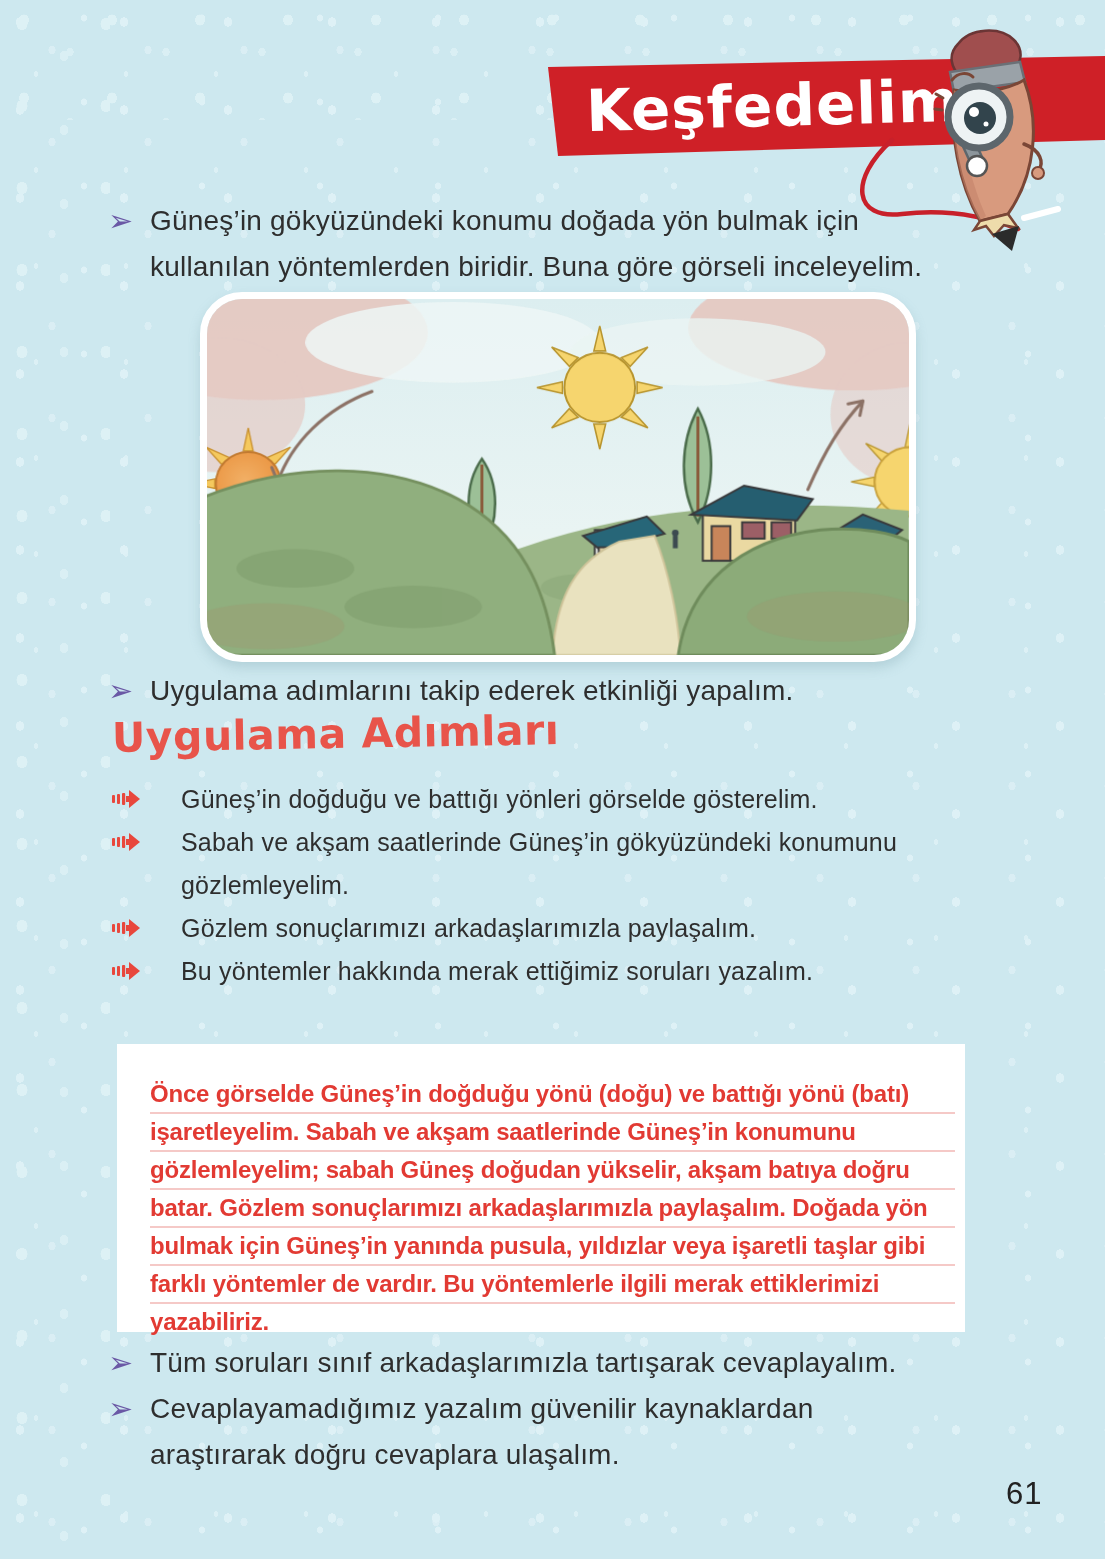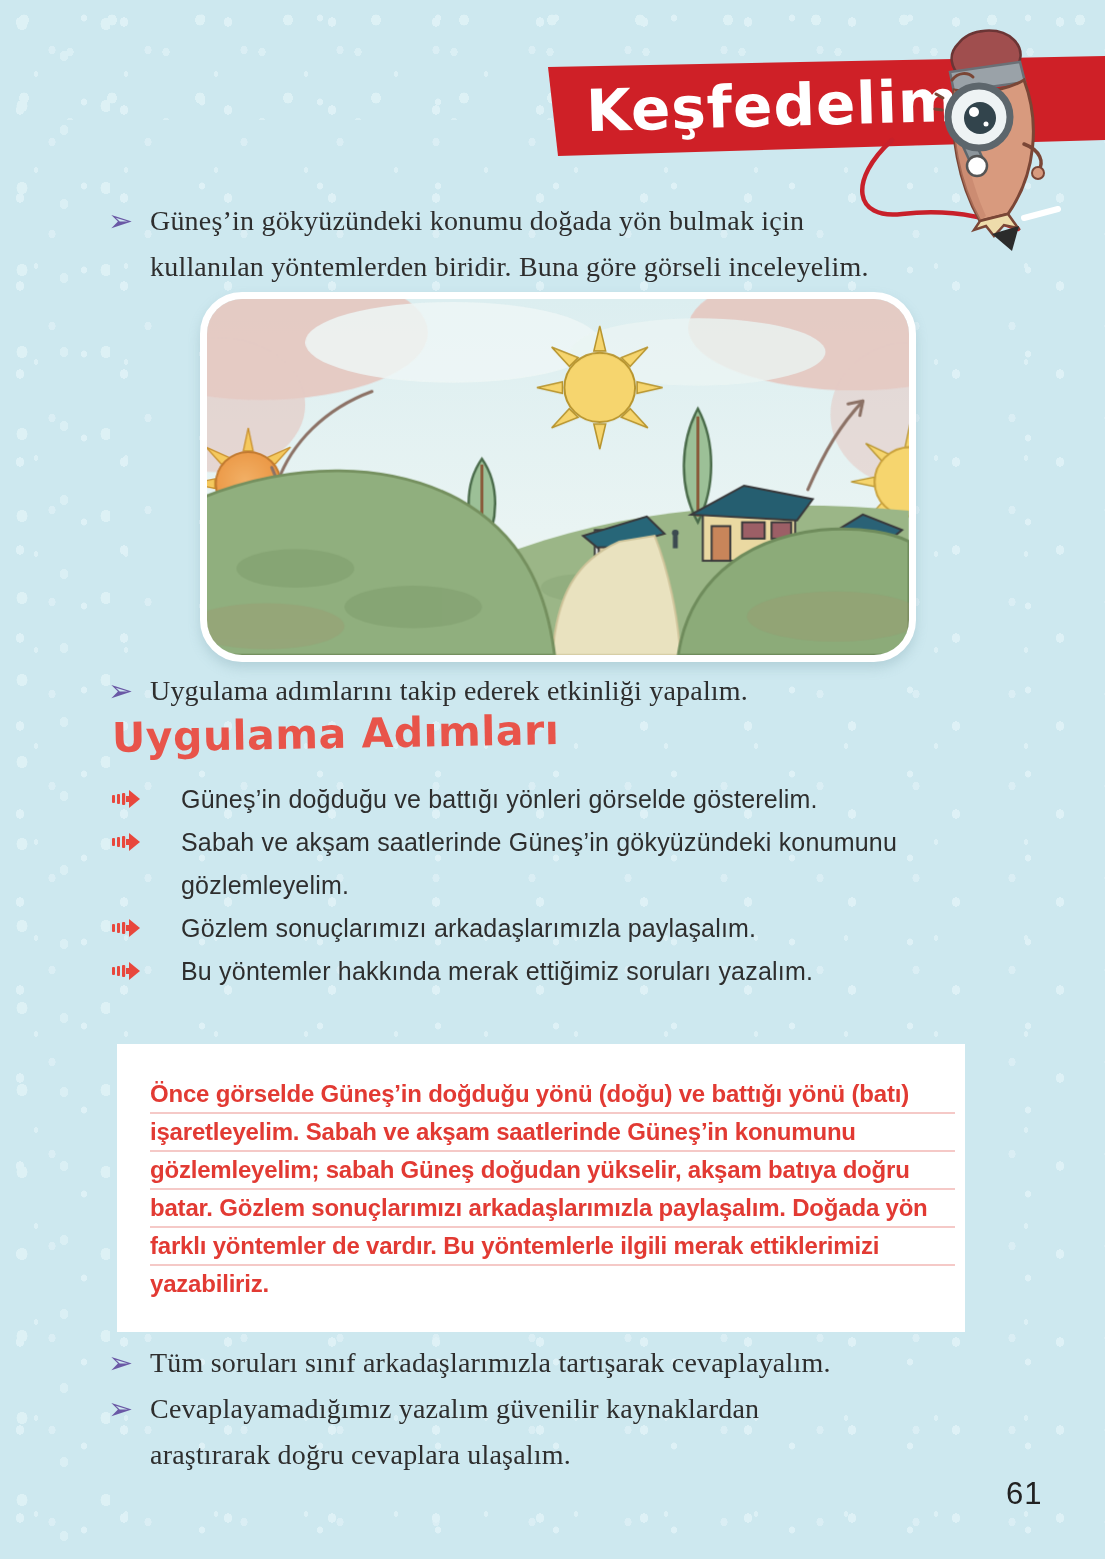--- a/index.html
+++ b/index.html
@@ -36,21 +36,21 @@
   .banner-title{
     color:#ffffff;font-size:58px;font-weight:bold;font-family:"DejaVu Sans",sans-serif;
     transform:rotate(-1.6deg);margin-left:38px;letter-spacing:1px;
   }
   .mascot{position:absolute;left:840px;top:22px;width:260px;height:235px;z-index:3;}
 
   
   .row{position:absolute;display:flex;align-items:flex-start;}
   .chev{color:#6a58a5;font-size:30px;line-height:46px;width:42px;flex:0 0 42px;}
   .btext{color:#2e2e2e;font-size:28px;line-height:46px;letter-spacing:.2px;}
-  .btext .ln{white-space:nowrap;font-family:Liberation Serif, serif;}
+  .btext .ln{white-space:nowrap;}
 
   
   .figure{
     position:absolute;left:200px;top:292px;width:716px;height:370px;
     background:#e4f1f2;border:7px solid #ffffff;border-radius:42px;
     box-sizing:border-box;overflow:hidden;z-index:1;
     box-shadow:0 6px 12px rgba(110,150,160,.28);
   }
   .figure svg{display:block;width:100%;height:100%;}
 
@@ -319,20 +319,21 @@
         <span class="ln">Bu yöntemler hakkında merak ettiğimiz soruları yazalım.</span>
       </span>
   </div>
 </div>
 
 <div class="answer-box">
   <span class="answer-line">Önce görselde Güneş’in doğduğu yönü (doğu) ve battığı yönü (batı)</span>
   <span class="answer-line">işaretleyelim. Sabah ve akşam saatlerinde Güneş’in konumunu</span>
   <span class="answer-line">gözlemleyelim; sabah Güneş doğudan yükselir, akşam batıya doğru</span>
   <span class="answer-line">batar. Gözlem sonuçlarımızı arkadaşlarımızla paylaşalım. Doğada yön</span>
+  <span class="answer-line">bulmak için Güneş’in yanında pusula, yıldızlar veya işaretli taşlar gibi</span>
   <span class="answer-line">farklı yöntemler de vardır. Bu yöntemlerle ilgili merak ettiklerimizi</span>
   <span class="answer-line last">yazabiliriz.</span>
 </div>
 
 <div class="closing">
   <div class="row" style="position:static;">
     <span class="chev">➢</span>
     <span class="btext">
         <span class="ln" style="display:block">Tüm soruları sınıf arkadaşlarımızla tartışarak cevaplayalım.</span>
       </span>

